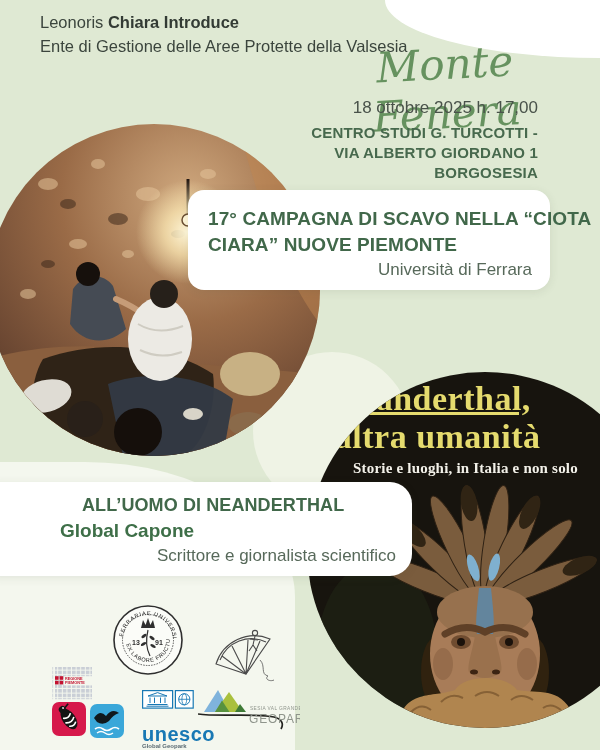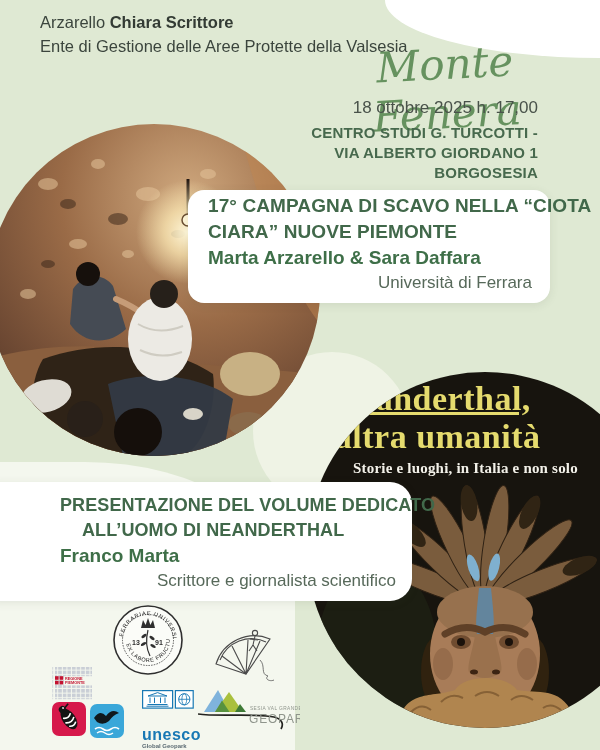--- a/index.html
+++ b/index.html
@@ -40,34 +40,34 @@
     font-family:"DejaVu Serif",serif; font-style:italic; font-size:42px;
     color:var(--script,#66925f); transform:rotate(-3deg); }
   .when-where { position:absolute; right:62px; top:98px; text-align:right; }
   .datetime { font-size:17px; color:#49524a; margin-bottom:5px;text-align:right; }
   .venue div { font-size:15px; font-weight:bold; line-height:20px;
     color:var(--venue,#47694d); letter-spacing:.2px; }
 
   
   .card { position:absolute; background:var(--card,#fff); box-sizing:border-box;
     box-shadow:0 2px 10px rgba(60,70,50,.10); }
-  .card1 { left:188px; top:190px; width:362px; border-radius:16px; padding:3px 18px 9px 20px; }
+  .card1 { left:188px; top:190px; width:362px; border-radius:16px; padding:16px 18px 9px 20px; }
   .card2 { left:-24px; top:482px; width:436px; border-radius:22px; padding:11px 16px 9px 84px; }
   .card-title div { font-size:19px; line-height:26px; font-weight:bold;
     color:var(--heading,#41684a); letter-spacing:.1px; white-space:nowrap; }
   .card2 .card-title div { font-size:18px; line-height:25px; }
   .ind { margin-left:22px; }
   .speakers { font-size:19px; line-height:26px; font-weight:bold; color:var(--heading2,#3e6f48); }
   .affil,.role { font-size:17px; line-height:23px; color:var(--subtle,#57695a);text-align:right; }
   .affil { margin-left:4px; }
 
   
   .logo { position:absolute; }
   .unesco-wrap { position:absolute; left:142px; top:690px; width:60px; }
-  .unesco-name { font-size:16px; font-weight:bold; letter-spacing:.5px; line-height:15px;
+  .unesco-name { font-size:20px; font-weight:bold; letter-spacing:.5px; line-height:15px;
     color:var(--unesco_blue,#1878b4); margin-top:14px; }
   .unesco-sub { font-size:6px; color:#5a6a72; font-weight:bold; margin-top:1px; }
 </style>
 </head>
 <body>
 
 <div class="poster">
 
   <div class="corner-white"></div>
   <div class="blob-wedge"></div>
@@ -170,50 +170,48 @@
       <ellipse cx="178" cy="338" rx="20" ry="10" fill="#96704c" opacity="0.7"></ellipse>
       <path d="M90,356 C96,316 126,326 148,318 C158,302 198,302 210,318 C232,322 252,314 266,342 L268,356 Z" fill="#b0854f"></path>
       <path d="M104,340 q10,-10 20,-2 M134,330 q10,-10 22,-4 M168,324 q12,-8 24,0 M204,328 q10,-8 22,0 M236,336 q8,-6 18,2" stroke="#7c5830" stroke-width="2" fill="none" opacity="0.8"></path>
     </svg>
     <div class="bt1">Neanderthal,</div>
     <div class="bt2">l’altra umanità</div>
     <div class="bsub">Storie e luoghi, in Italia e non solo</div>
   </div>
 
   <div class="intro">
-    <div><span>Arzarello </span><b>Chiara Scrittore</b></div>
+    <div><span>Leonoris </span><b>Chiara Introduce</b></div>
     <div>Ente di Gestione delle Aree Protette della Valsesia</div>
   </div>
 
   <div class="script-title">Monte Fenera</div>
 
   <div class="when-where">
     <div class="datetime">18 ottobre 2025 h. 17,00</div>
     <div class="venue">
       <div>CENTRO STUDI G. TURCOTTI -</div>
       <div>VIA ALBERTO GIORDANO 1</div>
       <div>BORGOSESIA</div>
     </div>
   </div>
 
   <div class="card card1">
     <div class="card-title">
       <div>17° CAMPAGNA DI SCAVO NELLA “CIOTA</div>
       <div>CIARA” NUOVE PIEMONTE</div>
     </div>
-    <div class="speakers">Marta Arzarello &amp; Sara Daffara</div>
     <div class="affil">Università di Ferrara</div>
   </div>
 
   <div class="card card2">
     <div class="card-title">
-      <div>PRESENTAZIONE DEL VOLUME DEDICATO</div>
       <div class="ind">ALL’UOMO DI NEANDERTHAL</div>
     </div>
-    <div class="speakers">Franco Marta</div>
+    <div class="speakers">Global Capone</div>
     <div class="role">Scrittore e giornalista scientifico</div>
   </div>
 
   <svg class="logo" style="left:112px;top:604px" width="72" height="72" viewBox="0 0 72 72">
     <circle cx="36" cy="36" r="34" fill="#fbfcf8" stroke="#2f2f2f" stroke-width="1.6"></circle>
     <circle cx="36" cy="36" r="25.5" fill="none" stroke="#2f2f2f" stroke-width="0.8" stroke-dasharray="1.5 1.2"></circle>
     <path id="arcTop" d="M 11,36 A 25,25 0 0 1 61,36" fill="none"></path>
     <path id="arcBot" d="M 14,36 A 22,22 0 0 0 58,36" fill="none"></path>
     <text font-size="5.6" letter-spacing="0.8" fill="#222" font-family="Liberation Sans,sans-serif"><textPath href="#arcTop" startOffset="3">FERRARIAE UNIVERSITAS</textPath></text>
     <text font-size="5.6" letter-spacing="0.6" fill="#222" font-family="Liberation Sans,sans-serif"><textPath href="#arcBot" startOffset="4">EX LABORE FRUCTUS</textPath></text>

